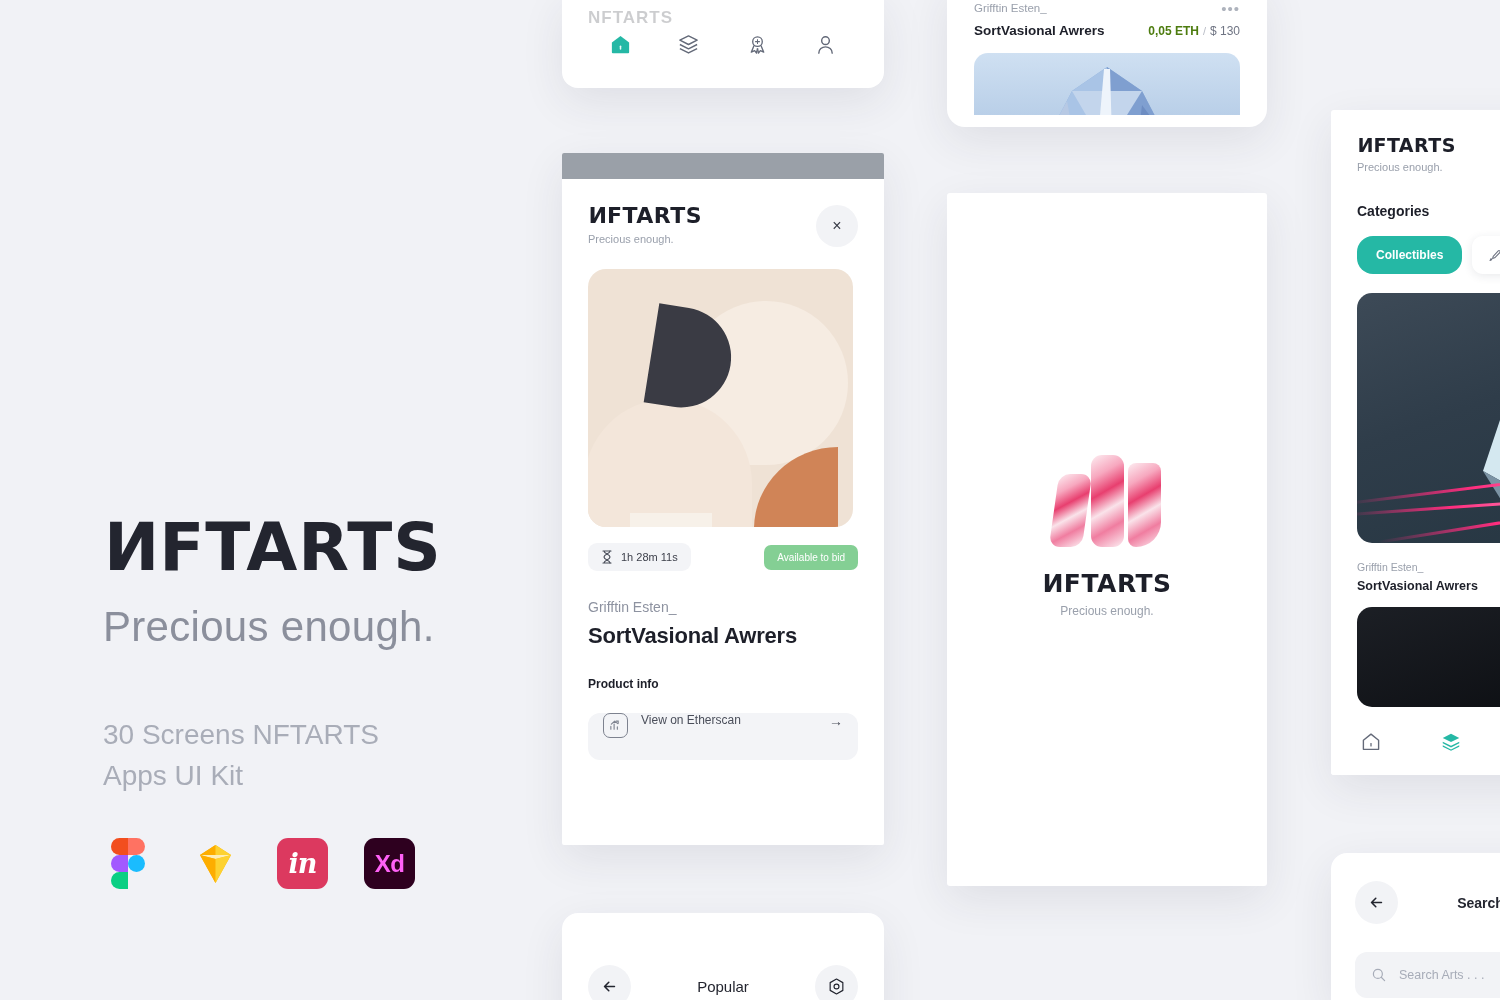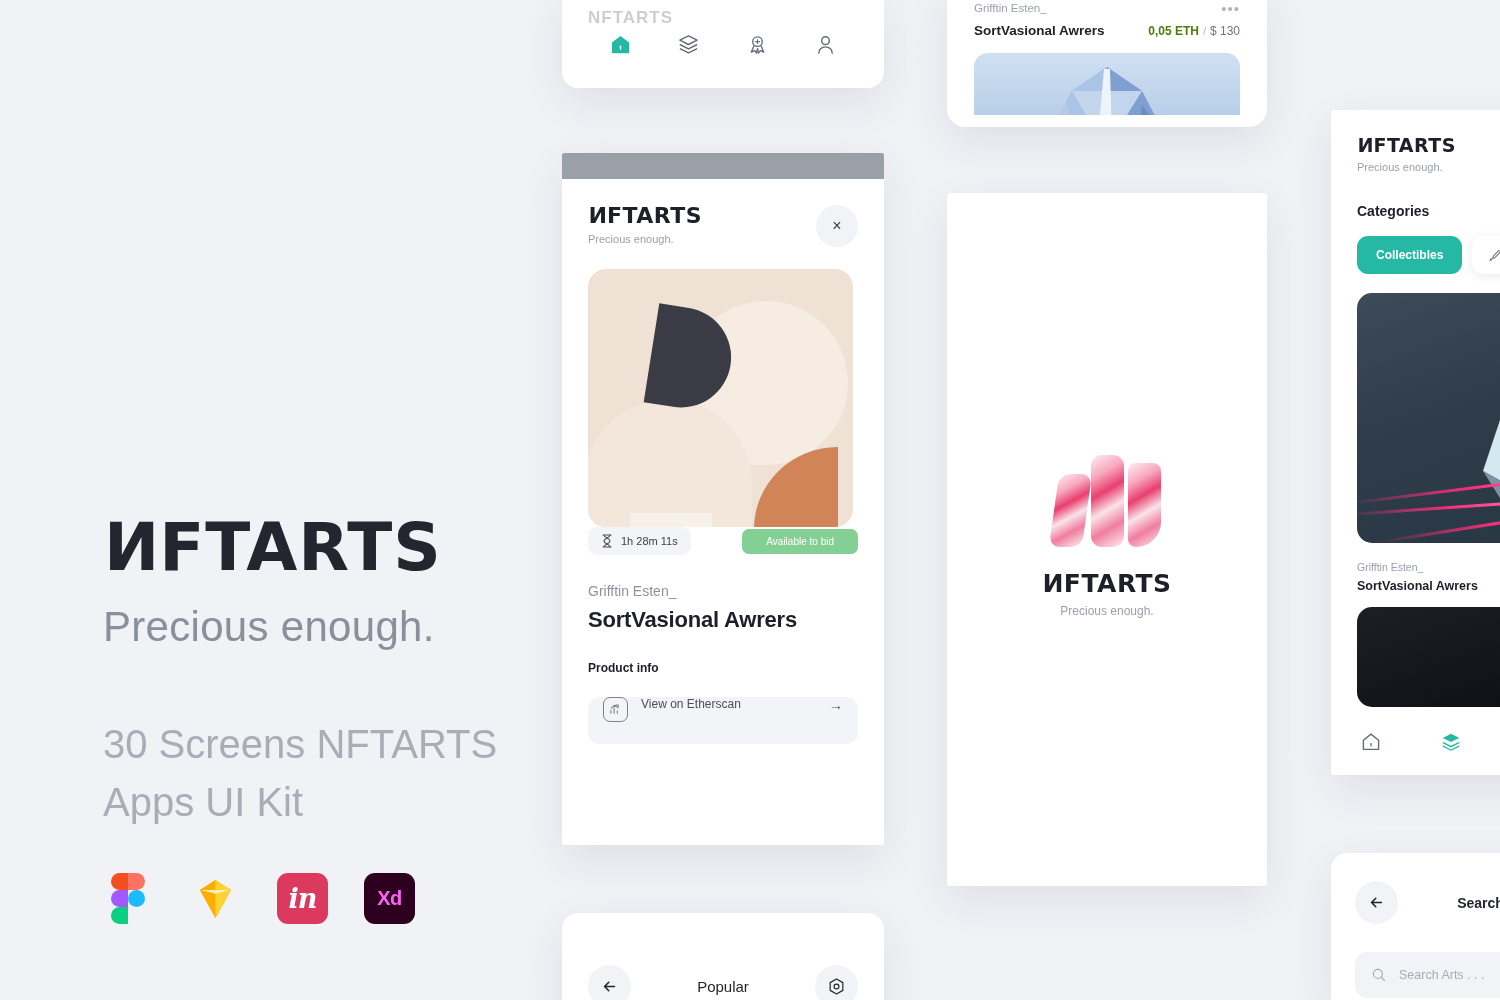--- a/index.html
+++ b/index.html
@@ -18,42 +18,42 @@
     font-family:"DejaVu Sans", sans-serif;
     font-size:66px; font-weight:700; letter-spacing:1px;
     color:#23252f; line-height:1; white-space:nowrap;
   }
   .hero-logo .flip { display:inline-block; transform:scaleX(-1); }
   .hero-tagline {
     margin-top:22px; font-size:42px; color:#8b8f9c;
     font-weight:400; letter-spacing:0.3px;
   }
   .hero-sub {
-    margin-top:64px; font-size:40px; line-height:1.45;
+    margin-top:64px; font-size:28px; line-height:1.45;
     color:#a9adb8; font-weight:400;
   }
   .app-icons { margin-top:42px; display:flex; gap:36px; align-items:center; }
   .app-icon { width:51px; height:51px; border-radius:11px; position:relative; }
 
   
   .ic-figma { background:transparent; border-radius:0; }
   .ic-figma i { position:absolute; display:block; }
   .fg1 { width:17px;height:17px;left:8px;top:0;background:#f24e1e;border-radius:8.5px 0 0 8.5px; }
   .fg2 { width:17px;height:17px;left:25px;top:0;background:#ff7262;border-radius:0 8.5px 8.5px 0; }
   .fg3 { width:17px;height:17px;left:8px;top:17px;background:#a259ff;border-radius:8.5px 0 0 8.5px; }
   .fg4 { width:17px;height:17px;left:25px;top:17px;background:#1abcfe;border-radius:50%; }
   .fg5 { width:17px;height:17px;left:8px;top:34px;background:#0acf83;border-radius:8.5px 0 0 8.5px; }
   
   .ic-sketch svg { display:block; }
   
   .ic-invision { background:#dc395f; display:flex; align-items:center; justify-content:center; }
   .ic-invision span { color:#fff; font-family:"DejaVu Serif", serif; font-style:italic; font-weight:700; font-size:27px; letter-spacing:-1px; }
   
   .ic-xd { background:#2e001f; display:flex; align-items:center; justify-content:center; }
-  .ic-xd span { color:#ff61f6; font-size:20px; font-weight:700; letter-spacing:-0.5px; }
+  .ic-xd span { color:#ff61f6; font-size:24px; font-weight:700; letter-spacing:-0.5px; }
 
   
   .panel { position:absolute; background:#fff; overflow:hidden; }
   .shadow { box-shadow:0 14px 44px rgba(40,45,70,0.09); }
 
   .brandmark { font-family:"DejaVu Sans", sans-serif; font-weight:700; color:#1d1f29; line-height:1; white-space:nowrap; }
   .brandmark .flip { display:inline-block; transform:scaleX(-1); }
   .brandsub { color:#9aa0ac; }
 
   
@@ -69,29 +69,29 @@
     color:#3a3d48; font-size:16px; line-height:1;
   }
   .artframe { margin-top:22px; width:265px; height:258px; border-radius:18px; overflow:hidden; position:relative; }
   .art-beige { background:#efe2d5; }
   .art-beige .c1 { position:absolute; left:96px; top:32px; width:164px; height:164px; border-radius:50% 50% 50% 0; background:#f6ece2; }
   .art-beige .c2 { position:absolute; left:-4px; top:130px; width:168px; height:170px; border-radius:50% 50% 0 0; background:#f3e6da; }
   .art-beige .half { position:absolute; left:63px; top:40px; width:80px; height:100px; background:#3a3b44; border-radius:0 80px 80px 0; transform:rotate(9deg); }
   .art-beige .q { position:absolute; left:166px; top:178px; width:84px; height:82px; background:#d08457; border-radius:100% 0 0 0; }
   .art-beige .bar { position:absolute; left:42px; top:244px; width:82px; height:16px; background:#f7f1e9; }
 
-  .meta-row { margin-top:0; display:flex; justify-content:space-between; align-items:center; }
+  .meta-row { margin-top:16px; display:flex; justify-content:space-between; align-items:center; }
   .timer-pill {
     display:flex; align-items:center; gap:8px;
     background:#f3f4f7; border-radius:9px; padding:7px 13px;
     font-size:11px; color:#3c3f4a; font-weight:500;
   }
   .bid-pill {
     background:#84cf94; color:#fff; font-size:10px; font-weight:500;
-    padding:7px 24px; border-radius:7px;
+    padding:7px 13px; border-radius:7px;
   }
   .owner { margin-top:28px; font-size:14px; color:#8d92a0; }
   .title { margin-top:8px; font-size:22px; font-weight:700; color:#1d1f29; letter-spacing:-0.2px; }
   .section-h { margin-top:28px; font-size:12px; font-weight:700; color:#1d1f29; }
   .body-copy { margin-top:11px; font-size:10.5px; line-height:1.85; color:#9aa0ac; }
   .ether-btn {
     margin-top:22px; height:47px; background:#f3f4f7; border-radius:12px;
     display:flex; align-items:flex-start; padding:0 15px; gap:13px;
   }
   .ether-ico { width:25px; height:25px; border:1.4px solid #7d828f; border-radius:7px; display:flex; align-items:center; justify-content:center; }
@@ -136,21 +136,21 @@
   .round-btn { width:43px; height:43px; border-radius:50%; background:#f2f3f6; display:flex; align-items:center; justify-content:center; }
   .pop-title { flex:1; text-align:center; font-size:15px; color:#23252f; }
 
   
   #cats { left:1331px; top:110px; width:250px; height:665px; border-radius:3px; }
   #cats .inner { padding:26px; }
   #cats .brandmark { font-size:19px; letter-spacing:0.5px; }
   #cats .brandsub { font-size:11px; margin-top:6px; }
   .cat-h { margin-top:30px; font-size:14px; font-weight:700; color:#1d1f29; }
   .chips { margin-top:17px; display:flex; gap:10px; }
-  .chip-on { background:#25b8a5; color:#fff; font-size:12px; font-weight:700; padding:12px 19px; border-radius:11px; white-space:nowrap; }
+  .chip-on { background:#25b8a5; color:#fff; font-size:12px; font-weight:700; padding:12px 19px; border-radius:16px; white-space:nowrap; }
   .chip-off {
     background:#fff; color:#2c2f3a; font-size:12px; font-weight:700;
     padding:12px 17px; border-radius:11px; white-space:nowrap;
     display:flex; align-items:center; gap:8px;
     box-shadow:0 2px 10px rgba(40,45,70,0.10);
   }
   .cat-art {
     margin-top:19px; height:250px; border-radius:15px; overflow:hidden; position:relative;
     background:linear-gradient(160deg,#3d4a57 0%,#2f3d4a 48%,#273743 100%);
   }

